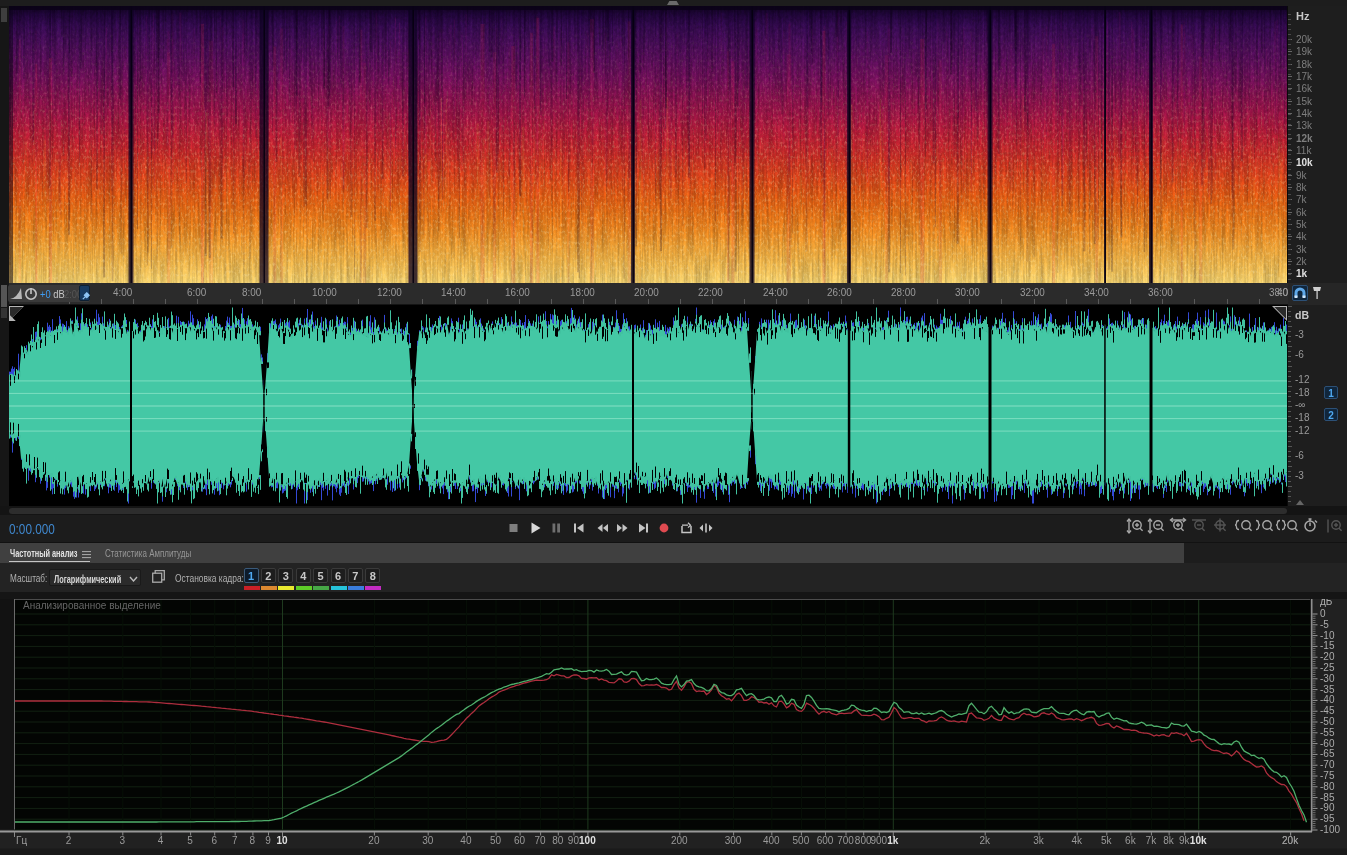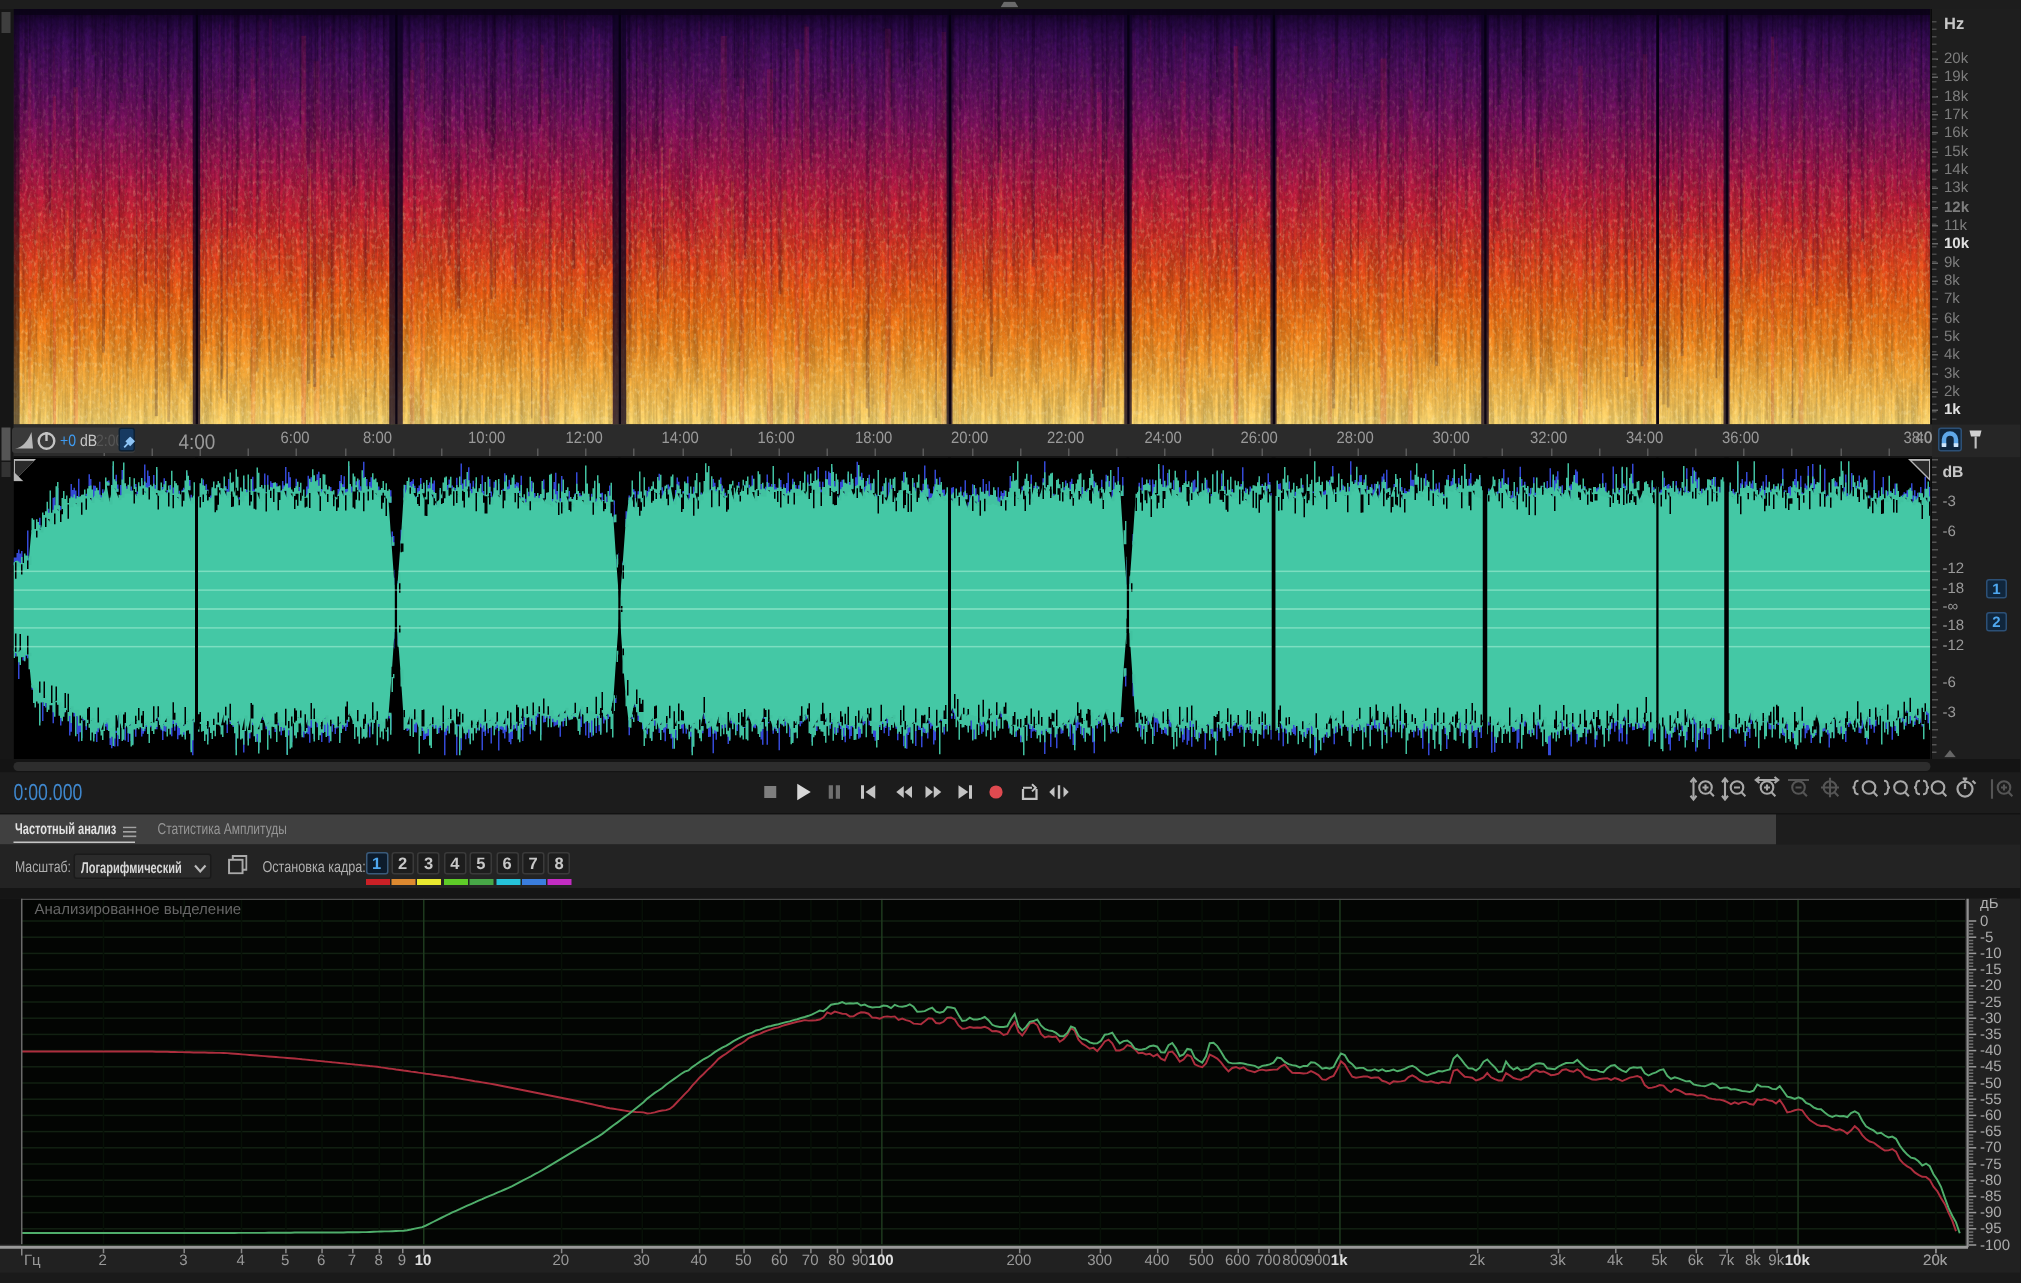--- a/index.html
+++ b/index.html
@@ -1040,21 +1040,21 @@
 <div class="abs" style="left:0;top:6px;width:9px;height:500px;background:#161616">
     <div class="abs" style="left:1px;top:2px;width:6px;height:14px;background:#3e3e3e"></div>
     <div class="abs" style="left:1px;top:279px;width:6px;height:22px;background:#555"></div>
     <div class="abs" style="left:1px;top:302px;width:6px;height:10px;background:#333"></div>
   </div>
 <div class="abs" style="left:9px;top:283px;width:1279px;height:22px;background:#2b2b2b;border-bottom:1px solid #141414;overflow:hidden">
     <div class="abs" style="left:59.6px;top:16px;width:1px;height:6px;background:#5a5a5a"></div>
     <div class="abs" style="left:39.6px;top:3px;width:40px;text-align:center;font-size:11px;color:#9a9a9a"><span class="cx" style="transform:scaleX(0.9)">2:00</span></div>
     <div class="abs" style="left:91.8px;top:16px;width:1px;height:6px;background:#5a5a5a"></div>
     <div class="abs" style="left:124.0px;top:16px;width:1px;height:6px;background:#5a5a5a"></div>
-    <div class="abs" style="left:104.0px;top:3px;width:40px;text-align:center;font-size:14px;color:#9a9a9a"><span class="cx" style="transform:scaleX(0.9)">4:00</span></div>
+    <div class="abs" style="left:104.0px;top:3px;width:40px;text-align:left;font-size:11px;color:#9a9a9a"><span class="cx" style="transform:scaleX(0.9)">4:00</span></div>
     <div class="abs" style="left:156.1px;top:16px;width:1px;height:6px;background:#5a5a5a"></div>
     <div class="abs" style="left:188.3px;top:16px;width:1px;height:6px;background:#5a5a5a"></div>
     <div class="abs" style="left:168.3px;top:3px;width:40px;text-align:center;font-size:11px;color:#9a9a9a"><span class="cx" style="transform:scaleX(0.9)">6:00</span></div>
     <div class="abs" style="left:220.5px;top:16px;width:1px;height:6px;background:#5a5a5a"></div>
     <div class="abs" style="left:252.6px;top:16px;width:1px;height:6px;background:#5a5a5a"></div>
     <div class="abs" style="left:232.6px;top:3px;width:40px;text-align:left;font-size:11px;color:#9a9a9a"><span class="cx" style="transform:scaleX(0.9)">8:00</span></div>
     <div class="abs" style="left:284.8px;top:16px;width:1px;height:6px;background:#5a5a5a"></div>
     <div class="abs" style="left:316.9px;top:16px;width:1px;height:6px;background:#5a5a5a"></div>
     <div class="abs" style="left:296.9px;top:3px;width:40px;text-align:center;font-size:11px;color:#9a9a9a"><span class="cx" style="transform:scaleX(0.9)">10:00</span></div>
     <div class="abs" style="left:349.1px;top:16px;width:1px;height:6px;background:#5a5a5a"></div>

